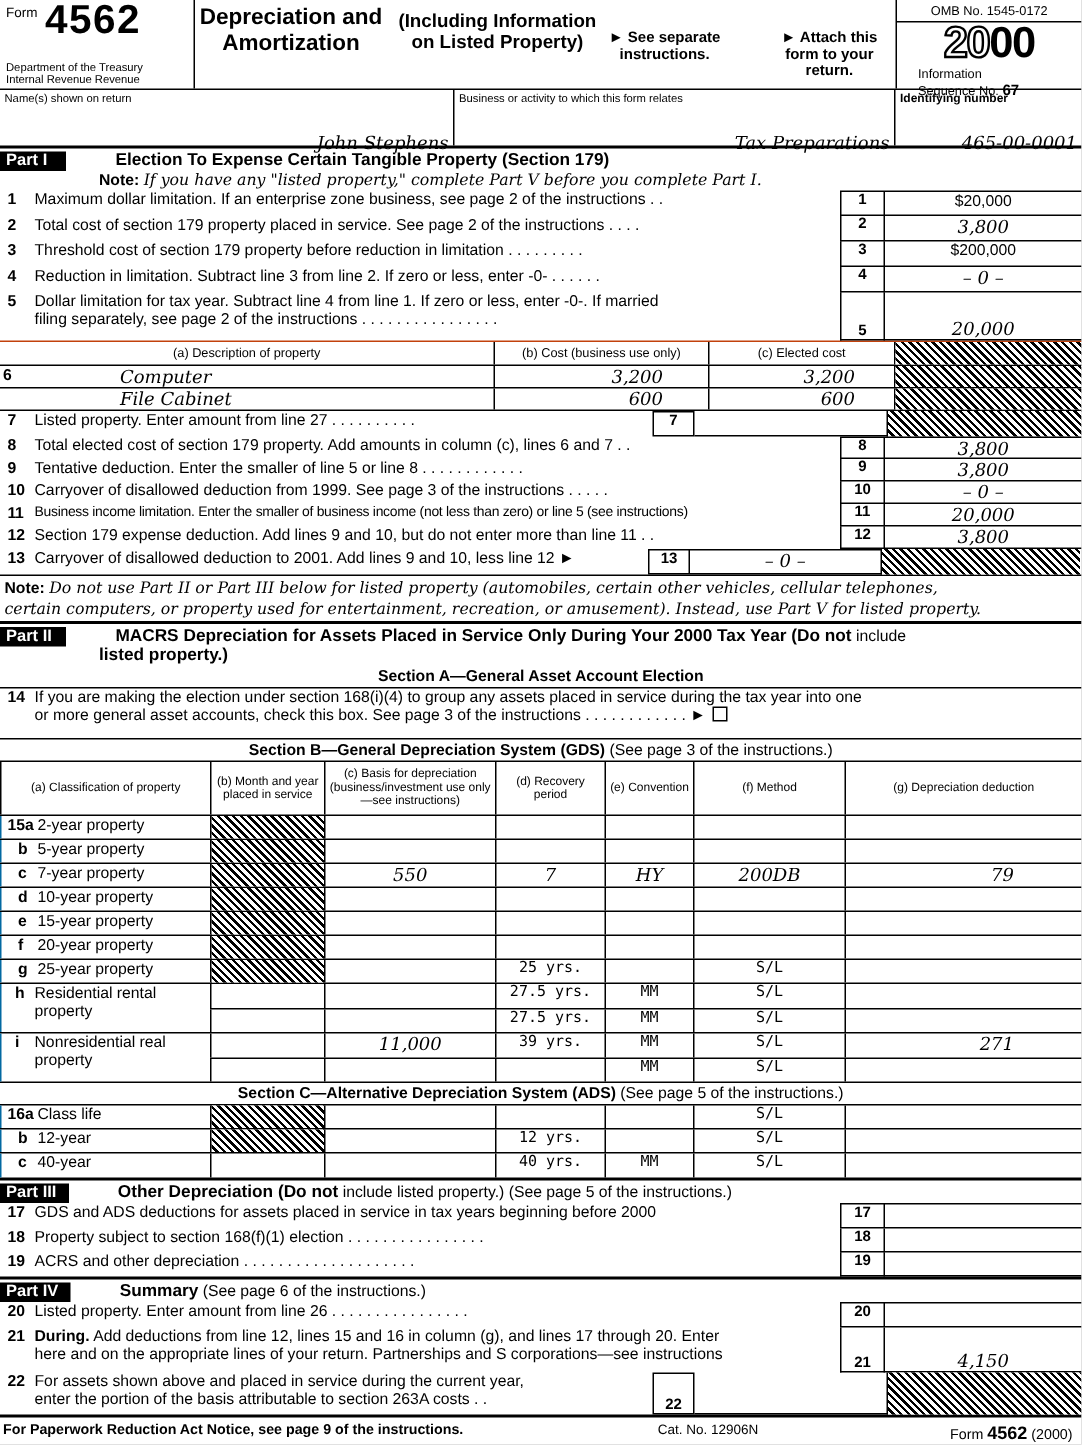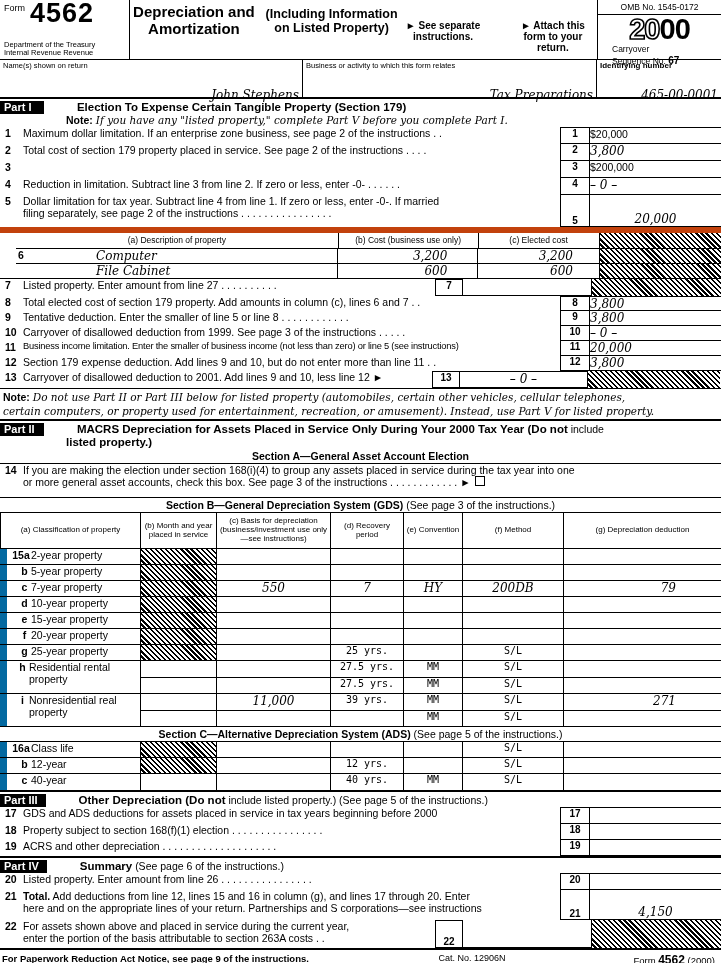--- a/index.html
+++ b/index.html
@@ -46,26 +46,26 @@
   .badge { display: inline-block; background: #000; color: #fff; font-weight: bold; font-size: 11px; padding: 0 8px 1px 4px; margin-right: 14px; min-width: 44px; }
   .bartitle { font-weight: bold; font-size: 11.5px; margin-left: 16px; }
   .barnorm { font-weight: normal; font-size: 10.5px; }
   .indent2 { margin-left: 66px; }
 
   
   .lrow { display: flex; align-items: stretch; }
   .ltext { width: 560px; padding-left: 3px; display: flex; }
   .lnum { font-weight: bold; width: 20px; flex: none; padding-left: 2px; }
   .numbox { width: 30px; border-left: 1.5px solid #000; border-right: 1.5px solid #000; border-bottom: 1px solid #000; text-align: center; font-weight: bold; font-size: 10px; }
-  .amt { width: 131px; border-bottom: 1px solid #000; }
+  .amt { width: 131px; border-bottom: 1px solid #000; text-align: center; }
   .bt { border-top: 1px solid #000; }
   .smalltxt { font-size: 9.3px; letter-spacing: -0.2px; }
 
   
-  .t6 { border-top: 6px solid #c2410c; padding-left: 16px; }
+  .t6 { border-top: 1px solid #c2410c; }
   .t6row { display: flex; }
   .t6a { width: 330px; border-right: 1px solid #000; display: flex; }
   .t6b { width: 143px; border-right: 1px solid #000; text-align: right; padding-right: 30px; }
   .t6c { width: 124px; border-right: 1px solid #000; text-align: right; padding-right: 26px; }
   .t6hatch { width: 124px; }
   .t6hdr div { font-size: 8.5px; text-align: center; padding-top: 2px; }
   .t6hdr .t6b, .t6hdr .t6c { padding-right: 0; }
   .t6row + .t6row { border-top: 1px solid #000; }
   .t6desc { padding-left: 60px; }
 
@@ -76,21 +76,21 @@
   .inlamt { width: 129px; border-bottom: 1px solid #000; border-right: 1.5px solid #000; text-align: center; }
   .inlhatch { width: 129px; }
 
   .noteblock { padding: 1px 3px; font-size: 10.5px; line-height: 1.35; border-top: 1.5px solid #000; }
 
   .sechdr { text-align: center; font-size: 10.5px; border-top: 1px solid #000; border-bottom: 1px solid #000; padding: 1px 0; }
 
   
   .brow { display: flex; border-bottom: 1px solid #000; }
   .bcell { border-left: 1px solid #000; text-align: center; }
-  .ba { width: 140px; border-left: 7px solid #0369a1; text-align: center; display: flex; padding-left: 2px; }
+  .ba { width: 140px; border-left: 1px solid #0369a1; text-align: left; display: flex; padding-left: 2px; }
   .bnum { font-weight: bold; width: 22px; flex: none; padding-left: 2px; }
   .bnum.sub { padding-left: 9px; }
   .bb { width: 76px; }
   .bc { width: 114px; }
   .bd { width: 73px; }
   .be { width: 59px; }
   .bf { width: 101px; }
   .bg { width: 158px; }
   .gval { text-align: right; padding-right: 45px; padding-left: 31px; }
   .colhdr { font-size: 8px; line-height: 1.12; display: flex; align-items: center; justify-content: center; padding: 1px 2px; text-align: center; }
@@ -130,21 +130,21 @@
       <div class="subtitle">(Including Information on Listed Property)</div>
       <div class="instr">
         <span>► See separate instructions.</span>
         <span>► Attach this form to your return.</span>
       </div>
     </div>
     <div class="hdr-right">
       <div class="omb">OMB No. 1545-0172</div>
       <div class="year"><span class="outline">20</span><span>00</span></div>
       <div class="attachline">
-        <span>Carryover</span><br>
+        <span>Information</span><br>
         <span>Sequence No.</span> <span class="seqnum">67</span>
       </div>
     </div>
   </div>
 
   <div class="names">
     <div class="ncell nc1">
       <span class="small-label">Name(s) shown on return</span>
       <span class="val hand">John Stephens</span>
     </div>
@@ -181,20 +181,21 @@
     <div class="ltext">
         <span class="lnum">2</span>
         <span>Total cost of section 179 property placed in service. See page 2 of the instructions .   .   .   .</span>
       </div>
     <div class="numbox">2</div>
     <div class="amt hand">3,800</div>
   </div>
   <div class="lrow row17">
     <div class="ltext">
         <span class="lnum">3</span>
+        <span>Threshold cost of section 179 property before reduction in limitation .   .   .   .   .   .   .   .   .</span>
       </div>
     <div class="numbox">3</div>
     <div class="amt">$200,000</div>
   </div>
   <div class="lrow row17">
     <div class="ltext">
         <span class="lnum">4</span>
         <span>Reduction in limitation. Subtract line 3 from line 2. If zero or less, enter -0-    .   .   .   .   .   .</span>
       </div>
     <div class="numbox">4</div>
@@ -578,21 +579,21 @@
         <span>Listed property. Enter amount from line 26   .   .   .   .   .   .   .   .   .   .   .   .   .   .   .   .</span>
       </div>
     <div class="numbox bt">20</div>
     <div class="amt bt"></div>
   </div>
 
   <div class="lrow" style="height:30px">
     <div class="ltext" style="display:block;padding-left:3px">
       <div style="display:flex">
           <span class="lnum">21</span>
-          <span><span class="b">Total.</span> <span>Add deductions from line 12, lines 15 and 16 in column (g), and lines 17 through 20. Enter</span></span>
+          <span><span class="b">During.</span> <span>Add deductions from line 12, lines 15 and 16 in column (g), and lines 17 through 20. Enter</span></span>
         </div>
       <div style="display:flex">
           <span class="lnum"></span>
           <span>here and on the appropriate lines of your return. Partnerships and S corporations—see instructions</span>
         </div>
     </div>
     <div class="numbox" style="display:flex;align-items:flex-end;justify-content:center">21</div>
     <div class="amt hand" style="display:flex;align-items:flex-end;justify-content:center">4,150</div>
   </div>
 

